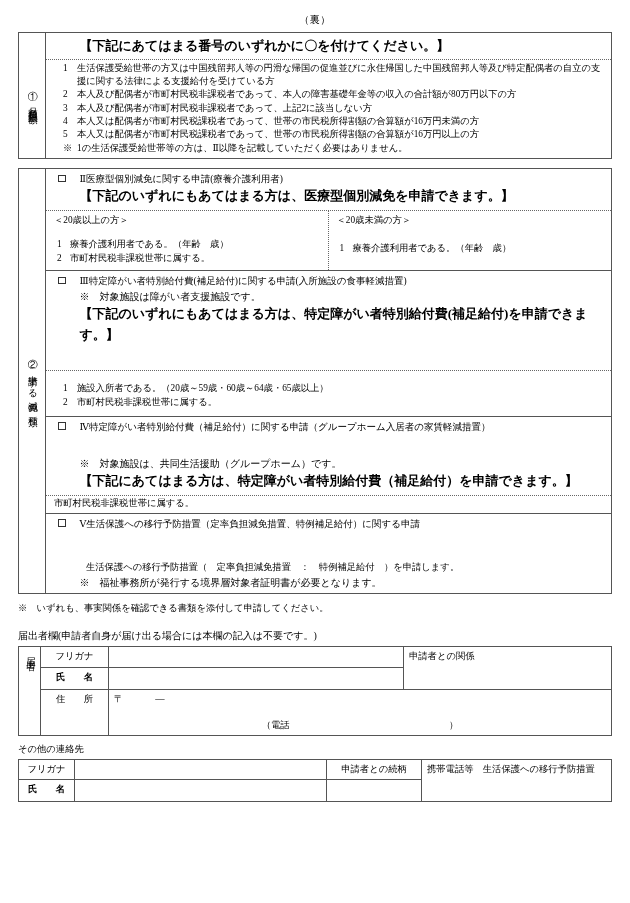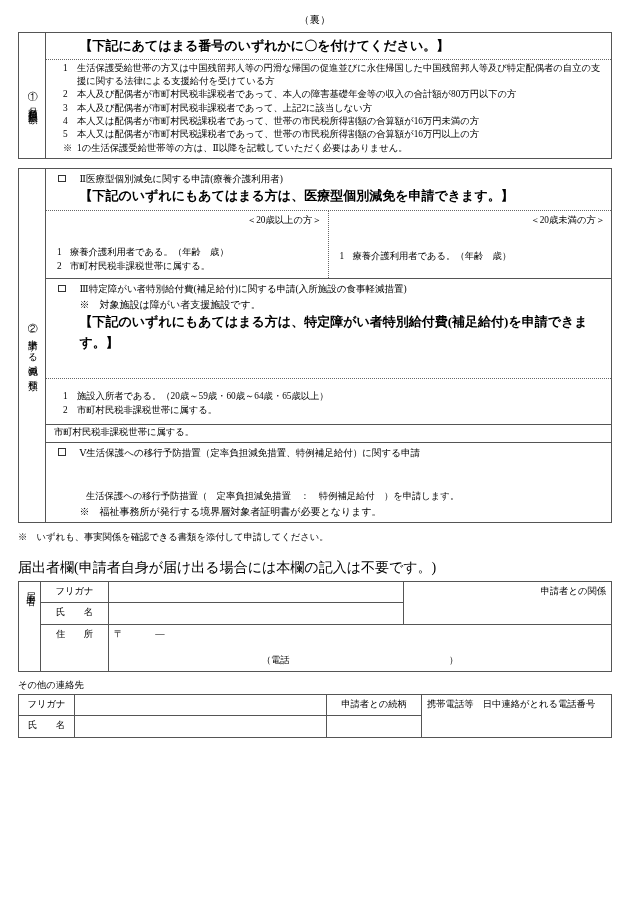--- a/index.html
+++ b/index.html
@@ -117,21 +117,21 @@
 
   
   .age-split { display: flex; }
   .age-col {
     flex: 1 1 50%;
     box-sizing: border-box;
     padding: 3px 6px 5px 8px;
     min-width: 0;
   }
   .age-col-left { border-right: 1px dotted #666; }
-  .age-head { font-size: 9.3px; margin-bottom: 18px; text-align: right; }
+  .age-head { font-size: 9.3px; margin-bottom: 10px; }
   .age-item {
     display: flex;
     font-size: 9.3px;
     line-height: 1.5;
   }
   .age-item .num-marker { flex: 0 0 16px; }
 
   .note-line { font-size: 10px; line-height: 1.5; }
   .plain-line { font-size: 9.3px; line-height: 1.5; }
   .spacer-sm { height: 13px; }
@@ -139,21 +139,21 @@
   .spacer-lg { height: 30px; }
 
   
   .outer-note {
     margin: 7px 18px 1px 18px;
     font-size: 9.3px;
     line-height: 1.55;
   }
   .outer-note-tight {
     margin: 12px 18px 3px 18px;
-    font-size: 14px;
+    font-size: 10px;
     line-height: 1.55;
   }
   .section-caption {
     margin: 7px 18px 2px 18px;
     font-size: 9.3px;
   }
 
   
   table.grid {
     margin: 0 18px;
@@ -175,22 +175,22 @@
     padding: 3px 1px;
   }
   td.v-side .vtext { letter-spacing: 2px; }
   td.lbl {
     width: 68px;
     text-align: center;
     vertical-align: middle;
     white-space: nowrap;
   }
   td.dotted-bottom { border-bottom: 1px dotted #666 !important; }
-  td.rel { width: 208px; vertical-align: top; text-align: right; }
-  td.tall { height: 22px; }
+  td.rel { width: 208px; vertical-align: top; }
+  td.tall { height: 22px; font-weight: bold; }
   .addr-mark { font-size: 9.3px; letter-spacing: 1px; }
   .tel-line {
     text-align: center;
     font-size: 9.3px;
     margin-top: 13px;
   }
   .tel-inner { display: inline-block; width: 185px; text-align: left; }
 
   td.rel2 { width: 95px; text-align: center; vertical-align: top; }
   td.tel2 { width: 190px; vertical-align: top; }
@@ -291,20 +291,29 @@
         <div class="num-item">
           <span class="num-marker">1</span>
           <span class="num-text">施設入所者である。（20歳～59歳・60歳～64歳・65歳以上）</span>
         </div>
         <div class="num-item">
           <span class="num-marker">2</span>
           <span class="num-text">市町村民税非課税世帯に属する。</span>
         </div>
       </div>
 
+      <div class="row row-dotbottom">
+        <div class="cb-line">
+          <span class="checkbox"></span>
+          <span class="cb-title">Ⅳ特定障がい者特別給付費（補足給付）に関する申請（グループホーム入居者の家賃軽減措置）</span>
+        </div>
+        <div class="spacer-md"></div>
+        <div class="note-line indent-1">※　対象施設は、共同生活援助（グループホーム）です。</div>
+        <div class="bracket-line indent-1">【下記にあてはまる方は、特定障がい者特別給付費（補足給付）を申請できます。】</div>
+      </div>
       <div class="row row-solidbottom" style="padding-top:1px;padding-bottom:2px;">
         <div class="plain-line">市町村民税非課税世帯に属する。</div>
       </div>
 
       <div class="row">
         <div class="cb-line">
           <span class="checkbox"></span>
           <span class="cb-title">Ⅴ生活保護への移行予防措置（定率負担減免措置、特例補足給付）に関する申請</span>
         </div>
         <div class="spacer-lg"></div>
@@ -345,21 +354,21 @@
     </tbody>
   </table>
 
   <div class="section-caption">その他の連絡先</div>
   <table class="grid">
     <tbody>
       <tr>
         <td class="lbl dotted-bottom" style="width:56px">フリガナ</td>
         <td class="dotted-bottom"></td>
         <td class="rel2 dotted-bottom">申請者との続柄</td>
-        <td class="tel2" rowspan="2">携帯電話等　日中連絡がとれる電話番号</td>
+        <td class="tel2" rowspan="2">携帯電話等　生活保護への移行予防措置</td>
       </tr>
       <tr>
         <td class="lbl tall" style="width:56px">氏　　名</td>
         <td class="tall"></td>
         <td class="rel2"></td>
       </tr>
     </tbody>
   </table>
 
 </div>

